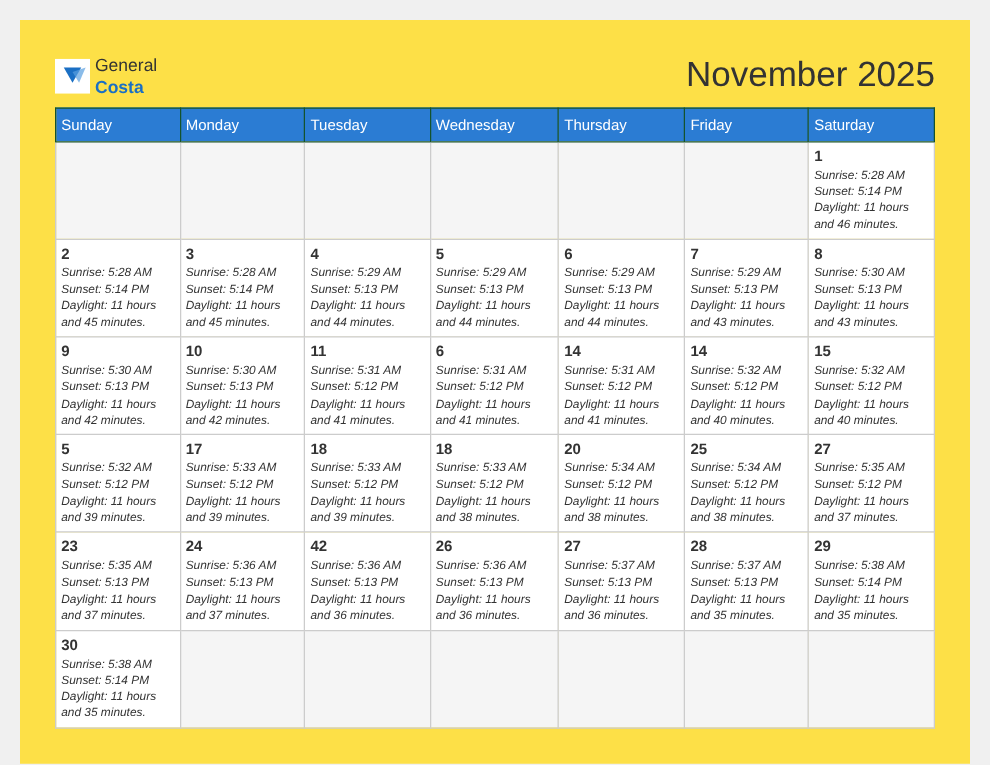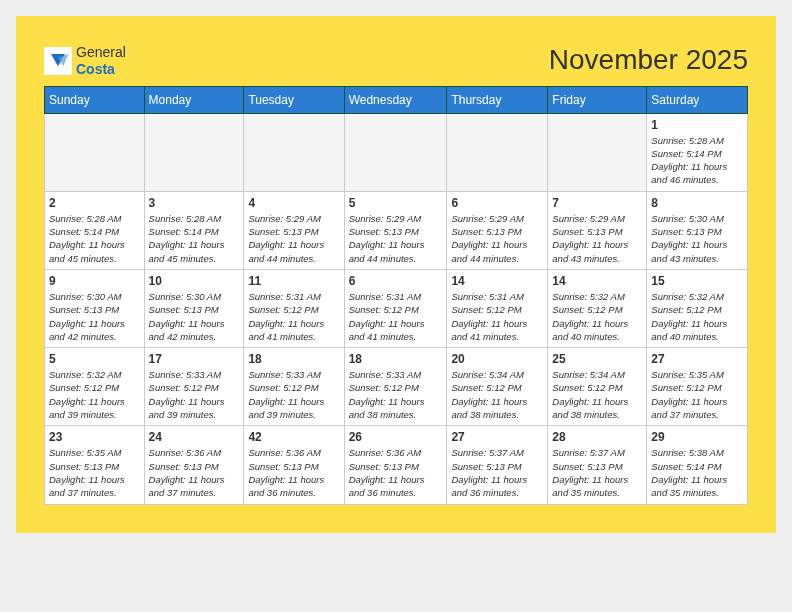--- a/index.html
+++ b/index.html
@@ -309,15 +309,29 @@
 Sunset: 5:13 PM
 Daylight: 11 hours and 35 minutes.</div>
           </td>
           <td>
             <div class="day-number">29</div>
             <div class="day-info" style="white-space: pre-wrap;">Sunrise: 5:38 AM
 Sunset: 5:14 PM
 Daylight: 11 hours and 35 minutes.</div>
           </td>
         </tr>
+        <tr class="last-row">
+          <td>
+            <div class="day-number">30</div>
+            <div class="day-info" style="white-space: pre-wrap;">Sunrise: 5:38 AM
+Sunset: 5:14 PM
+Daylight: 11 hours and 35 minutes.</div>
+          </td>
+          <td class="empty"></td>
+          <td class="empty"></td>
+          <td class="empty"></td>
+          <td class="empty"></td>
+          <td class="empty"></td>
+          <td class="empty"></td>
+        </tr>
       </tbody>
   </table>
 </div>
 
 </body></html>

